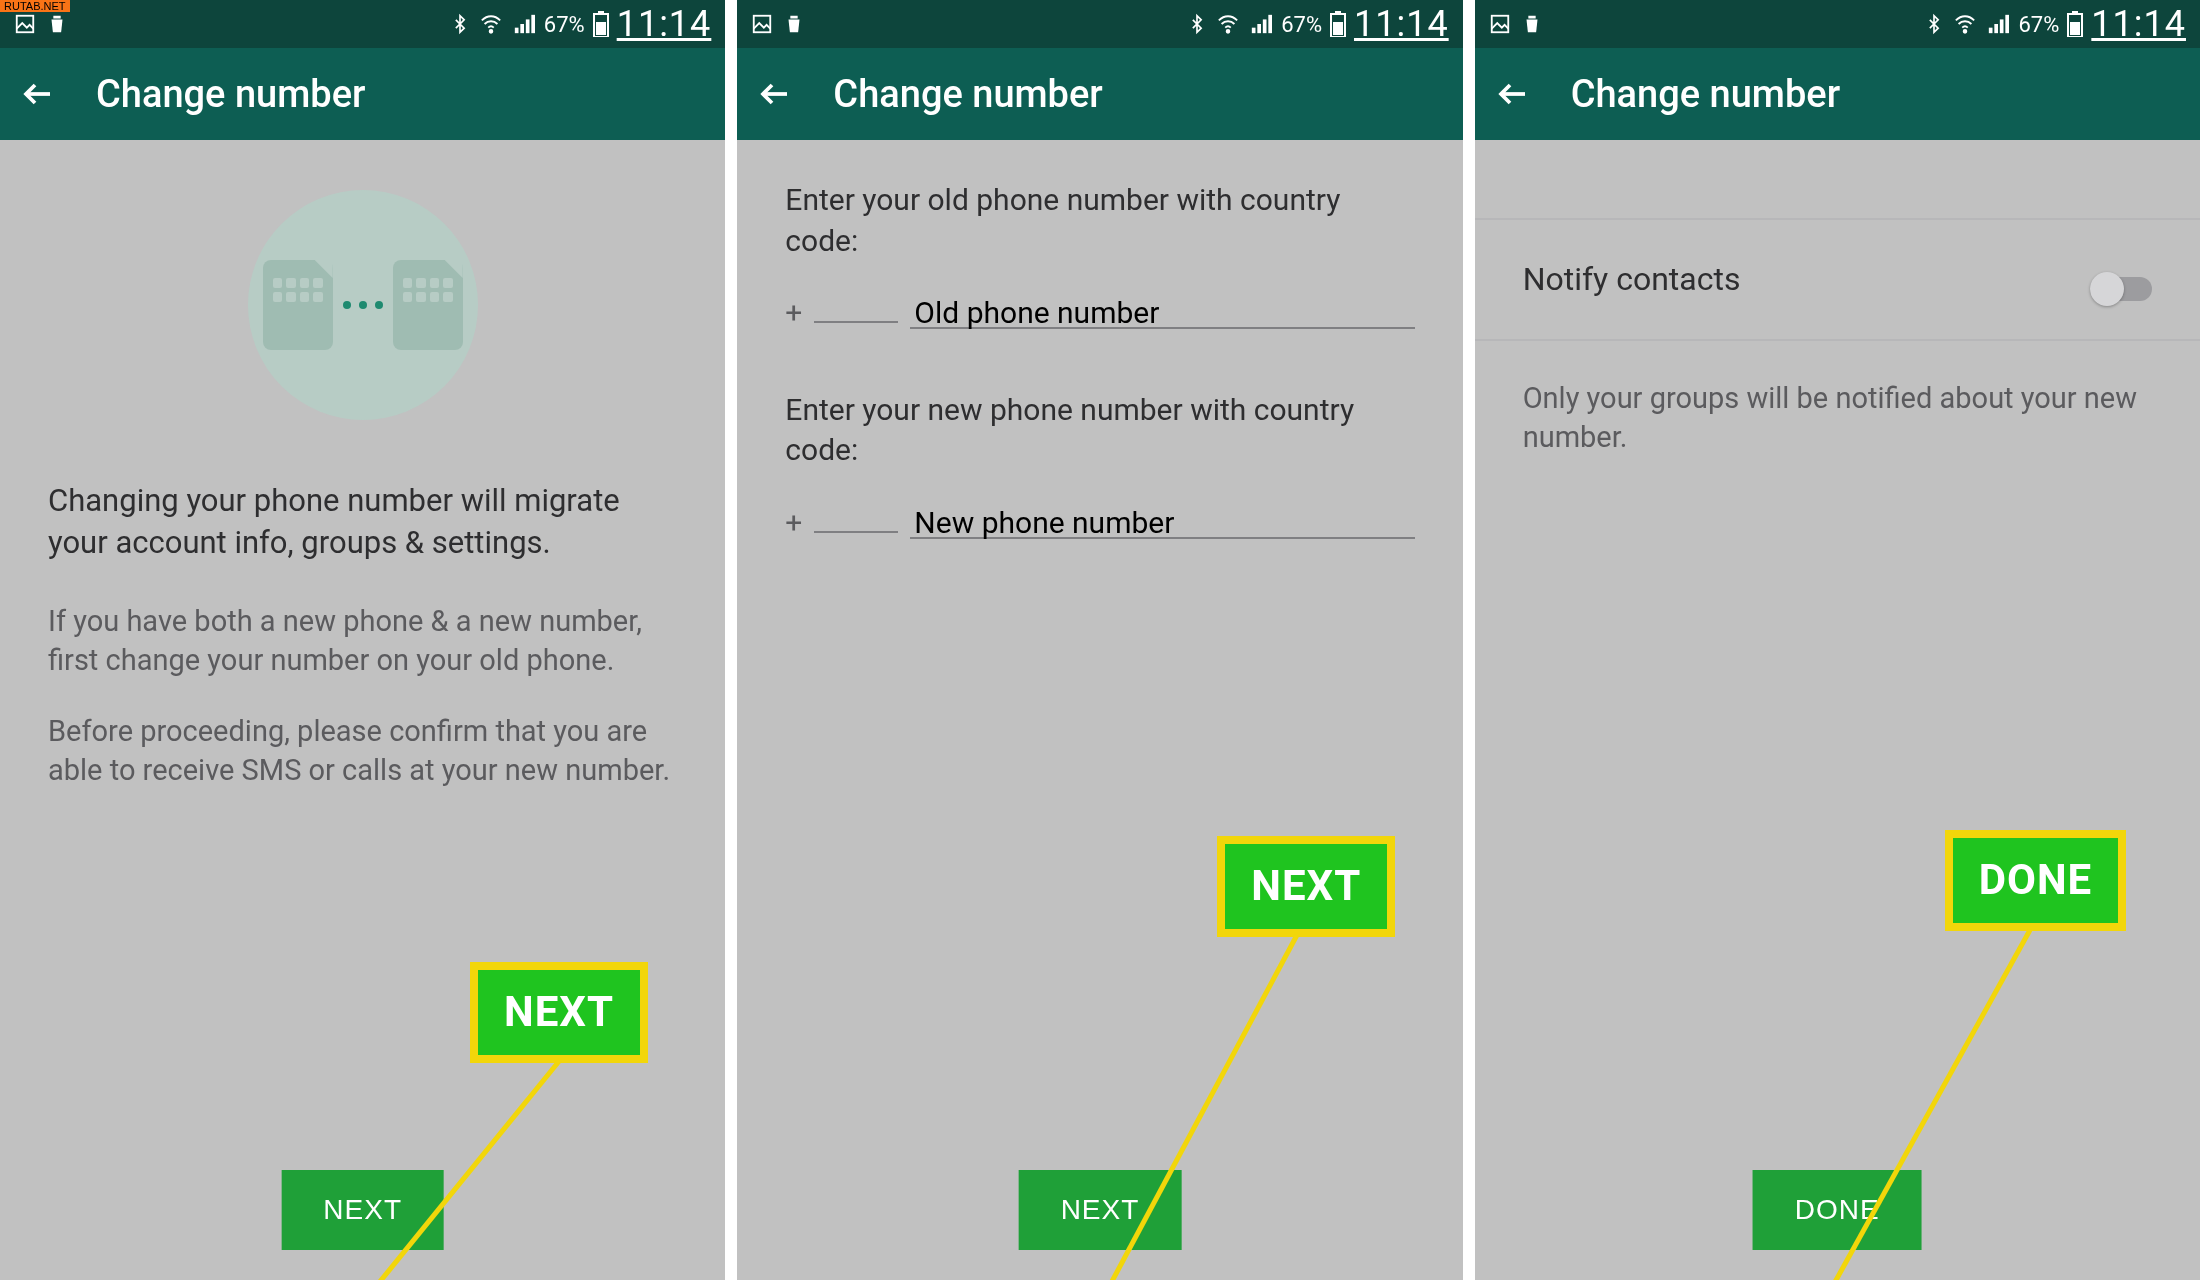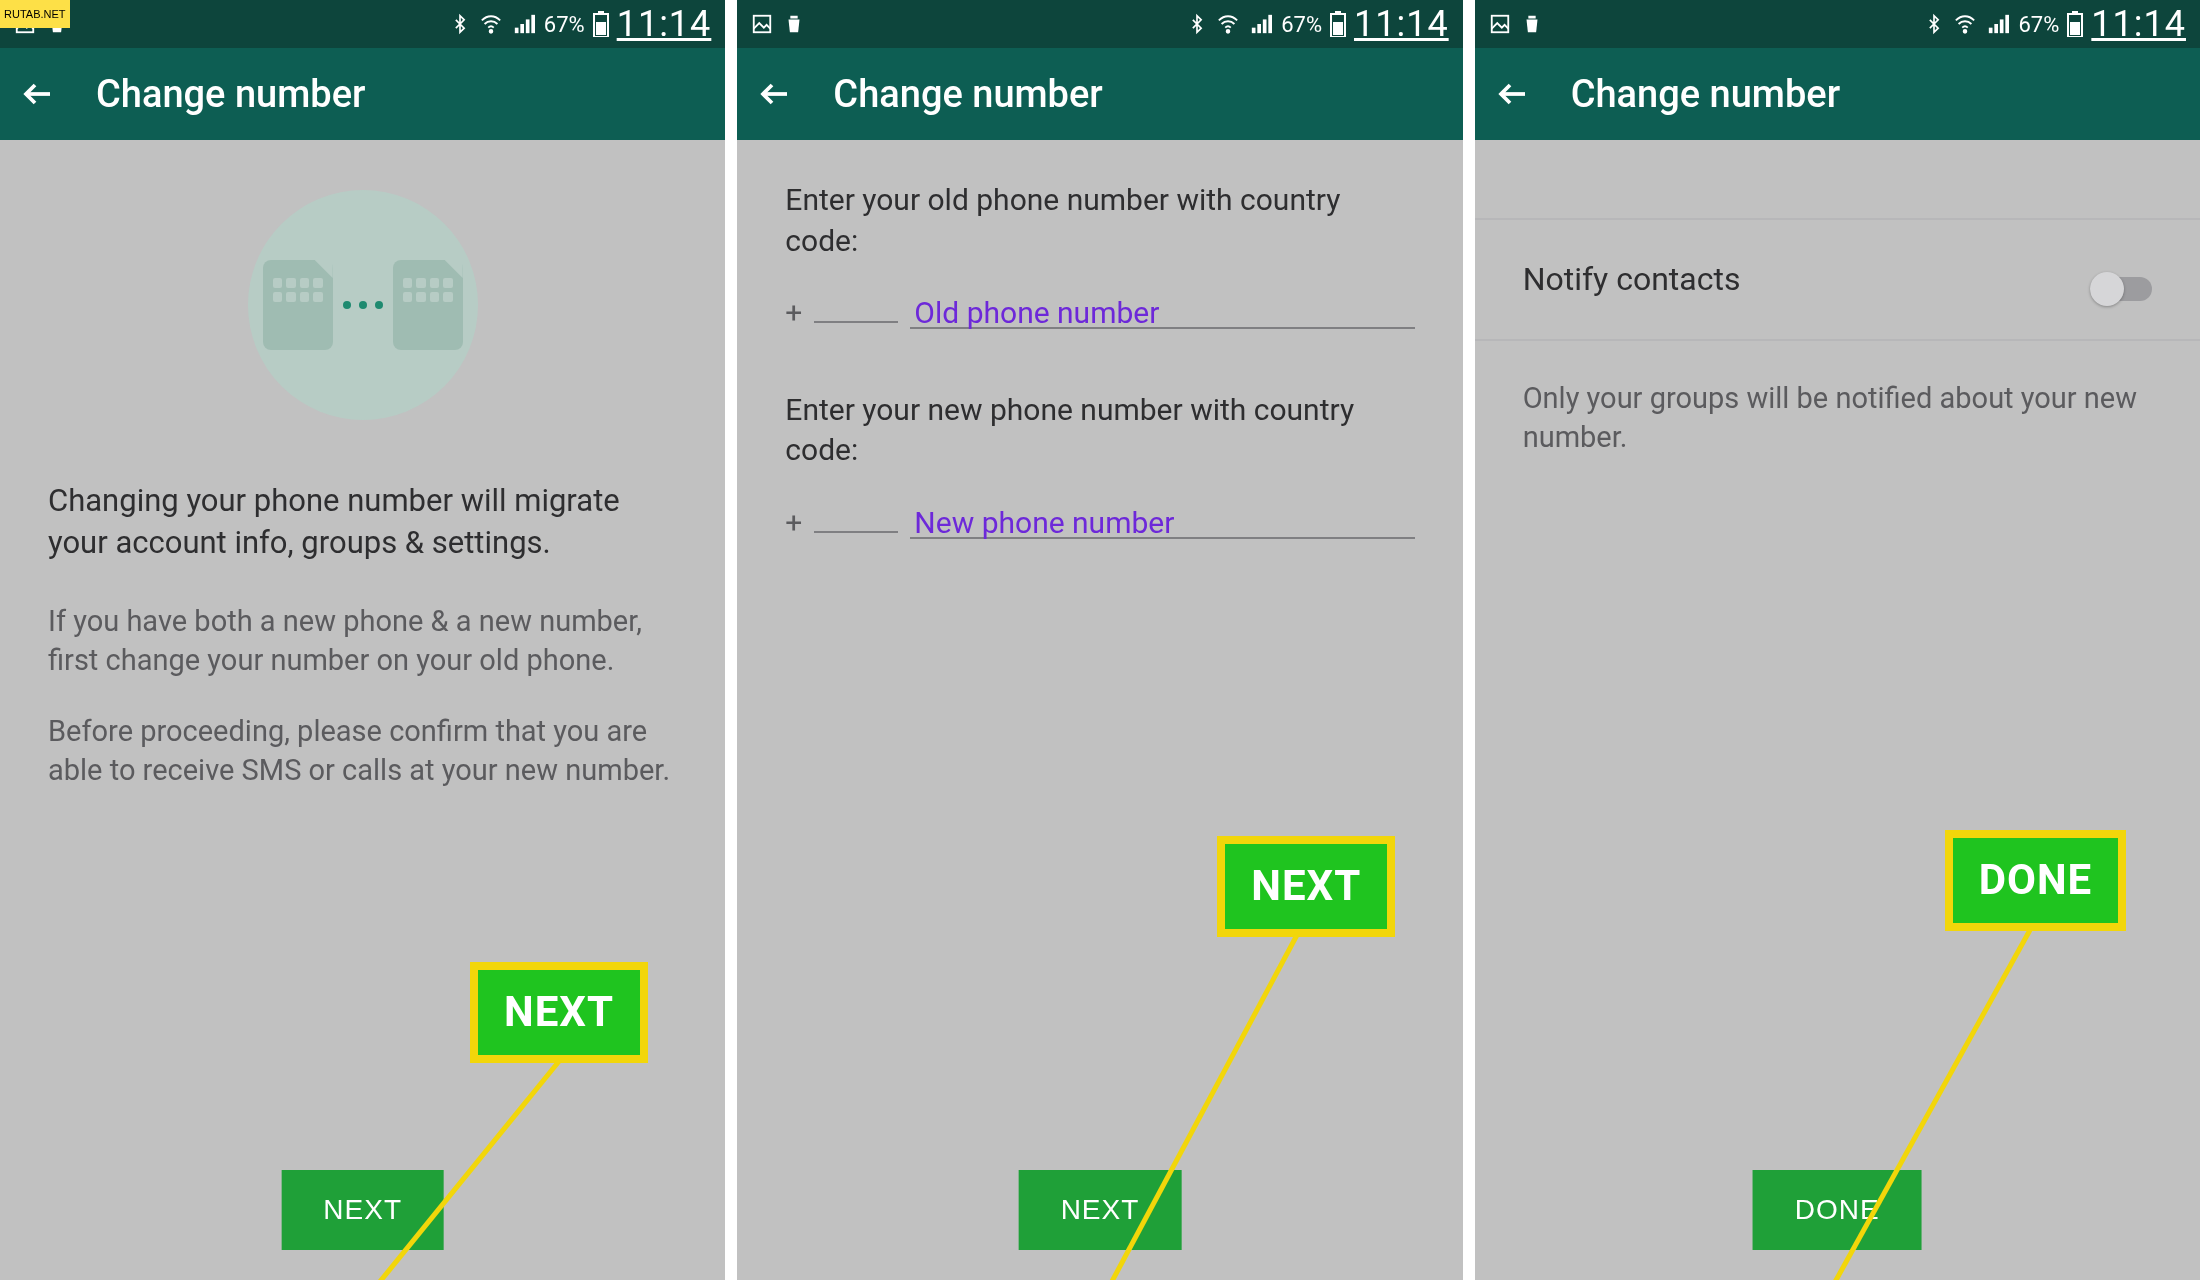--- a/index.html
+++ b/index.html
@@ -8,25 +8,25 @@
     background: #fff;
     width: 2200px;
     height: 1280px;
     display: flex;
     gap: 12px;
     position: relative;
   }
   .watermark {
     position: absolute;
     top: 0; left: 0;
-    background: #fde047;
+    background: #f97316;
     color: #000;
     font-size: 11px;
     font-family: Arial, sans-serif;
-    padding: 8px 4px;
+    padding: 0 4px;
     z-index: 10;
   }
   .screen {
     flex: 1;
     background: #c1c1c1;
     display: flex;
     flex-direction: column;
     position: relative;
   }
   .statusbar {
@@ -104,21 +104,21 @@
   .headline { color:#2e2e30; font-size:31px; margin-bottom:38px;}
   .para { color:#5b5b5e; font-size:29px; margin-bottom:32px;}
   .input-label { color:#2e2e30; font-size:30px; margin-bottom:26px; }
   .input-row {
     display:flex; align-items:baseline; gap:12px; margin-bottom:50px;
   }
   .plus { font-size:30px; color:#5b5b5e; padding-bottom:6px;}
   .cc-line { width:84px; border-bottom:2px solid #7f7f82; height:36px;}
   .phone-line {
     flex:1; border-bottom:2px solid #7f7f82; height:36px;
-    color:#6d28d9; font-size:30px; padding-left:4px;
+    color:#000000; font-size:30px; padding-left:4px;
   }
   .bottom-btn {
     position:absolute;
     bottom:30px; left:50%; transform:translateX(-50%);
     padding:24px 42px;
     background:#1fa038;
     color:#fff;
     font-size:28px;
     font-weight:500;
     letter-spacing:1px;

